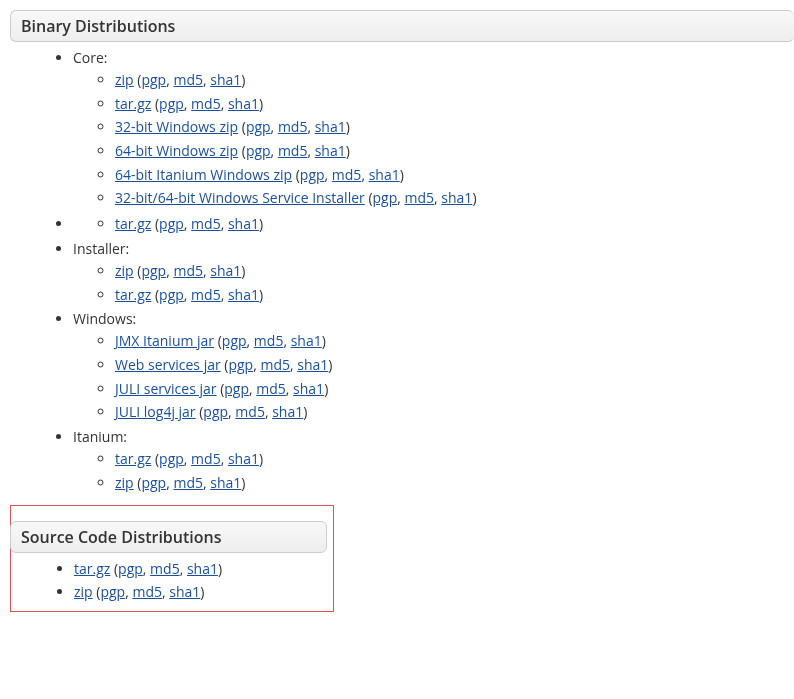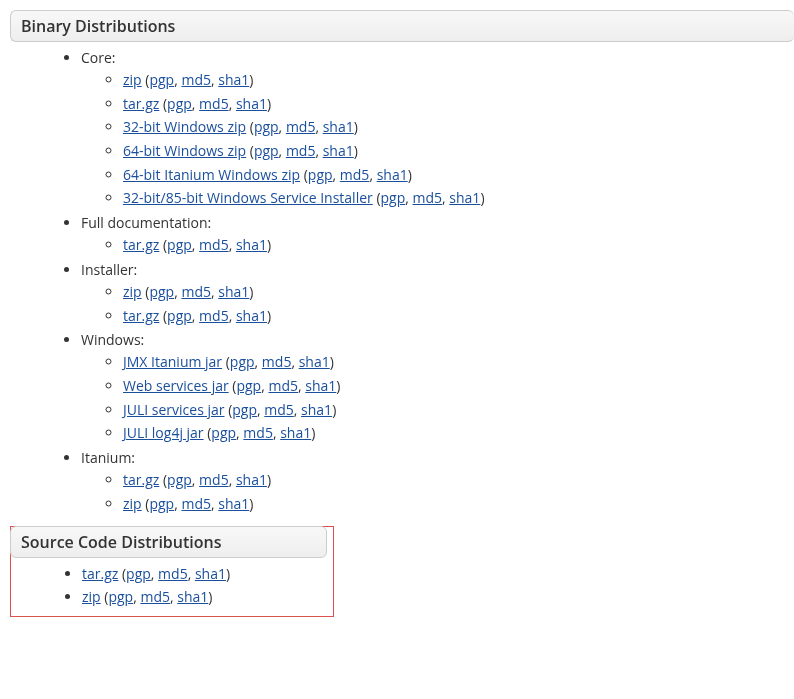--- a/index.html
+++ b/index.html
@@ -22,39 +22,39 @@
     margin-bottom: 0;
     border-radius: 6px;
     border-right: none;
   }
   ul.outer {
     list-style: disc;
     margin: 6px 0 12px 0;
     padding-left: 55px;
   }
   ul.outer > li {
-    margin: 4px 16px;
+    margin: 4px 8px;
     color: #333;
   }
   ul.inner {
     list-style: circle;
     margin: 2px 0 4px 0;
     padding-left: 42px;
   }
   ul.inner > li {
     margin: 2px 0;
     line-height: 1.55;
   }
   a {
     color: #1a4f9c;
     text-decoration: underline;
   }
   .highlight-box {
     border: 1px solid #d9534f;
-    padding: 0 6px 6px 0;
+    padding: 16px 6px 6px 0;
     margin-right: 460px;
     margin-top: 6px;
   }
   .highlight-box .section-header {
     margin-left: -1px;
     margin-top: -1px;
     border-right: 1px solid #ccc;
   }
   .highlight-box ul.outer {
     padding-left: 55px;
@@ -65,23 +65,23 @@
 <body>
 
 <div class="section-header">Binary Distributions</div>
 <ul class="outer" id="binary-list">
     <li><span>Core:</span><ul class="inner">
         <li><a href="#">zip</a> (<a href="#">pgp</a>, <a href="#">md5</a>, <a href="#">sha1</a>)</li>
         <li><a href="#">tar.gz</a> (<a href="#">pgp</a>, <a href="#">md5</a>, <a href="#">sha1</a>)</li>
         <li><a href="#">32-bit Windows zip</a> (<a href="#">pgp</a>, <a href="#">md5</a>, <a href="#">sha1</a>)</li>
         <li><a href="#">64-bit Windows zip</a> (<a href="#">pgp</a>, <a href="#">md5</a>, <a href="#">sha1</a>)</li>
         <li><a href="#">64-bit Itanium Windows zip</a> (<a href="#">pgp</a>, <a href="#">md5</a>, <a href="#">sha1</a>)</li>
-        <li><a href="#">32-bit/85-bit Windows Service Installer</a> (<a href="#">pgp</a>, <a href="#">md5</a>, <a href="#">sha1</a>)</li>
+        <li><a href="#">32-bit/64-bit Windows Service Installer</a> (<a href="#">pgp</a>, <a href="#">md5</a>, <a href="#">sha1</a>)</li>
       </ul></li>
-    <li><span>Full documentation:</span><ul class="inner">
+    <li><ul class="inner">
         <li><a href="#">tar.gz</a> (<a href="#">pgp</a>, <a href="#">md5</a>, <a href="#">sha1</a>)</li>
       </ul></li>
     <li><span>Installer:</span><ul class="inner">
         <li><a href="#">zip</a> (<a href="#">pgp</a>, <a href="#">md5</a>, <a href="#">sha1</a>)</li>
         <li><a href="#">tar.gz</a> (<a href="#">pgp</a>, <a href="#">md5</a>, <a href="#">sha1</a>)</li>
       </ul></li>
     <li><span>Windows:</span><ul class="inner">
         <li><a href="#">JMX Itanium jar</a> (<a href="#">pgp</a>, <a href="#">md5</a>, <a href="#">sha1</a>)</li>
         <li><a href="#">Web services jar</a> (<a href="#">pgp</a>, <a href="#">md5</a>, <a href="#">sha1</a>)</li>
         <li><a href="#">JULI services jar</a> (<a href="#">pgp</a>, <a href="#">md5</a>, <a href="#">sha1</a>)</li>

